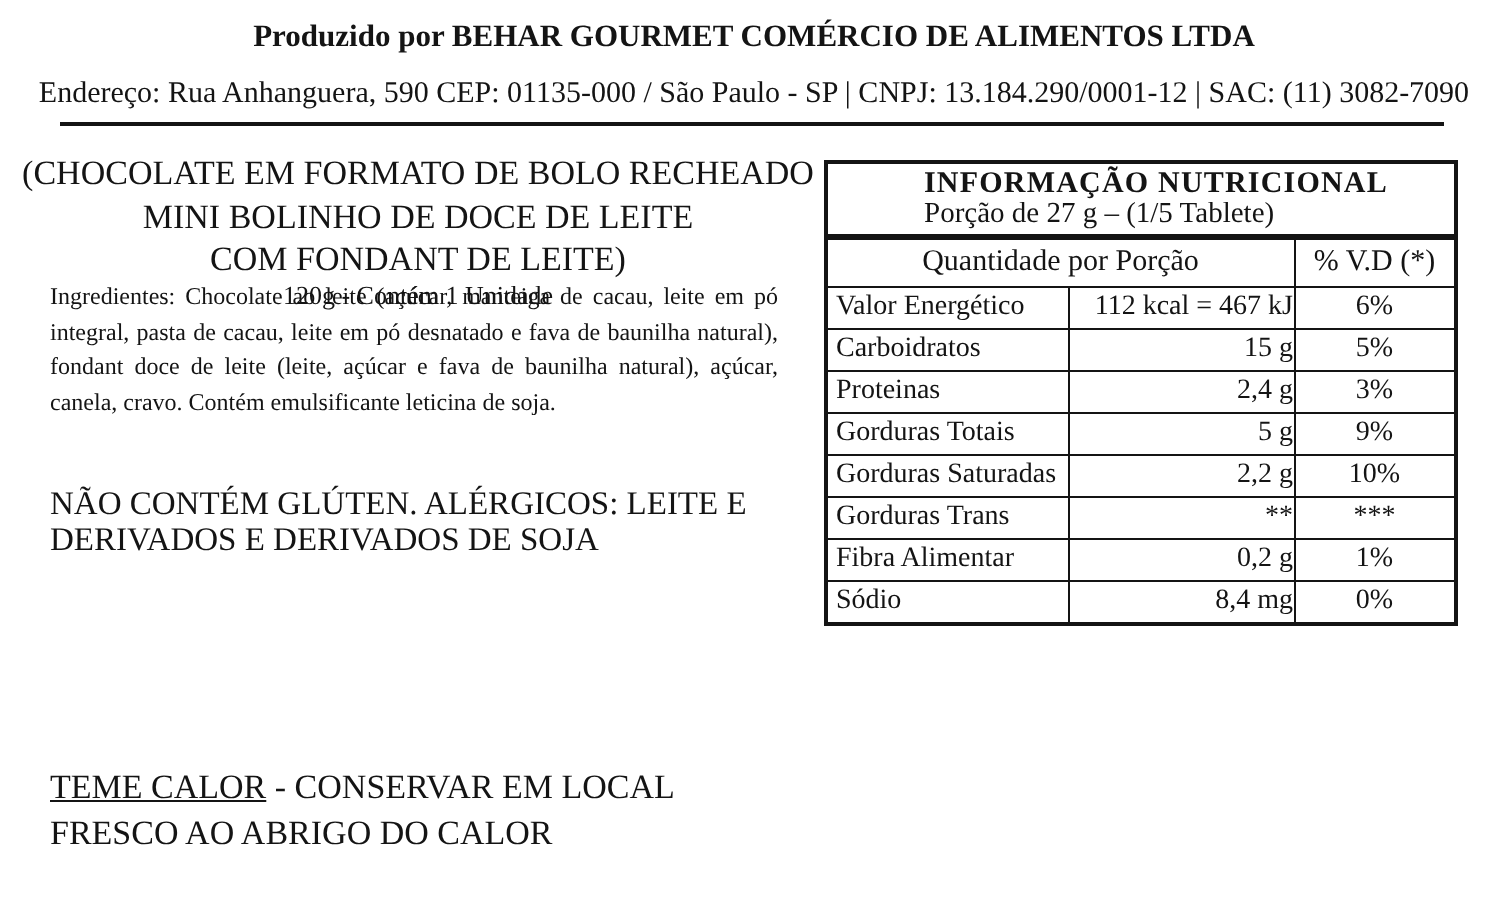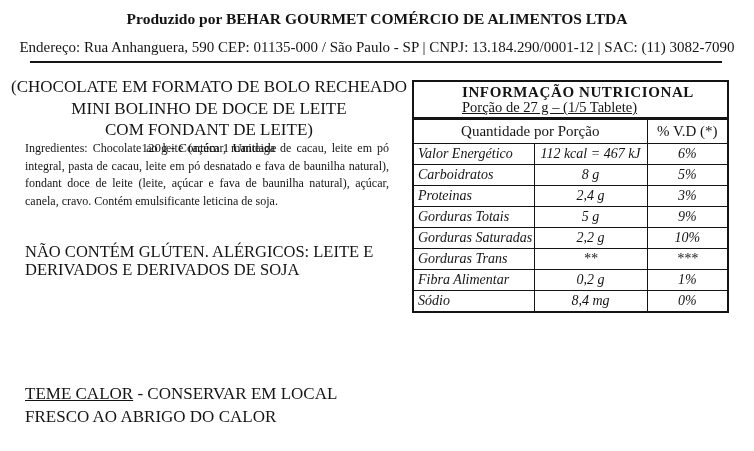--- a/index.html
+++ b/index.html
@@ -69,27 +69,27 @@
   .nutri-table th, .nutri-table td {
     border: 1px solid #141414;
     font-weight: normal;
     vertical-align: middle;
   }
   .nutri-table .titlebox th {
     border-bottom: 3px solid #141414;
     text-align: left; padding: 2px 2px 2px 48px;
   }
   .nutri-title { font-weight: bold; font-size: 15px; letter-spacing: 0.6px; line-height: 16px; }
-  .nutri-subtitle { font-size: 14.5px; line-height: 15px; text-decoration: underline; }
+  .nutri-subtitle { font-size: 14.5px; line-height: 15px; }
   .nutri-table .subhead th {
     height: 25px; text-align: center; font-size: 15px;
   }
-  .nutri-table td { height: 21px; font-size: 14px; font-style: italic; }
+  .nutri-table td { height: 21px; font-size: 14px; }
   .nutri-table td.lbl { text-align: left; padding-left: 4px; }
-  .nutri-table td.qty { text-align: center; }
+  .nutri-table td.qty { text-align: right; }
   .nutri-table td.vd  { text-align: center; }
 
   .footnote {
     position: absolute; top: 323px; left: 404px; width: 346px;
     font-size: 16px; line-height: 18.6px; text-align: justify;
   }
 </style>
 </head>
 <body>
 
@@ -126,21 +126,21 @@
       <th colspan="2">Quantidade por Porção</th>
       <th>% V.D (*)</th>
     </tr>
     <tr>
       <td class="lbl">Valor Energético</td>
       <td class="qty">112 kcal = 467 kJ</td>
       <td class="vd">6%</td>
     </tr>
     <tr>
       <td class="lbl">Carboidratos</td>
-      <td class="qty">8 g</td>
+      <td class="qty">15 g</td>
       <td class="vd">5%</td>
     </tr>
     <tr>
       <td class="lbl">Proteinas</td>
       <td class="qty">2,4 g</td>
       <td class="vd">3%</td>
     </tr>
     <tr>
       <td class="lbl">Gorduras Totais</td>
       <td class="qty">5 g</td>

